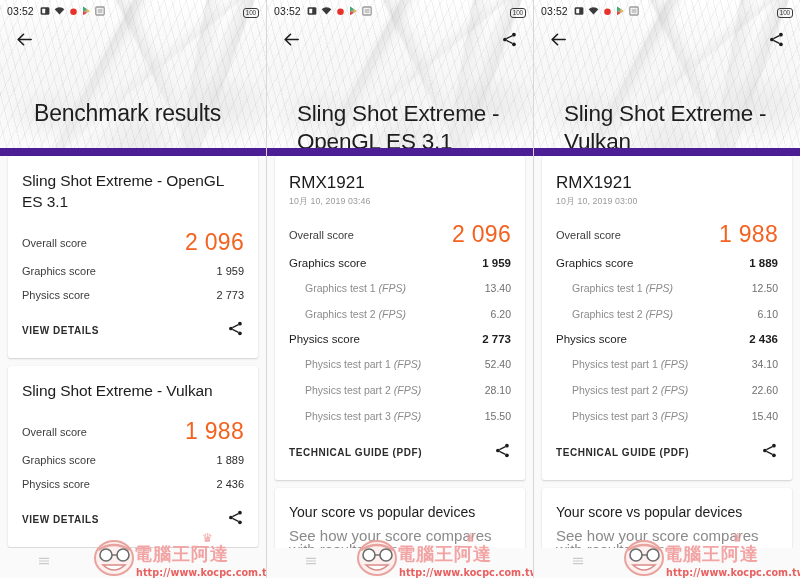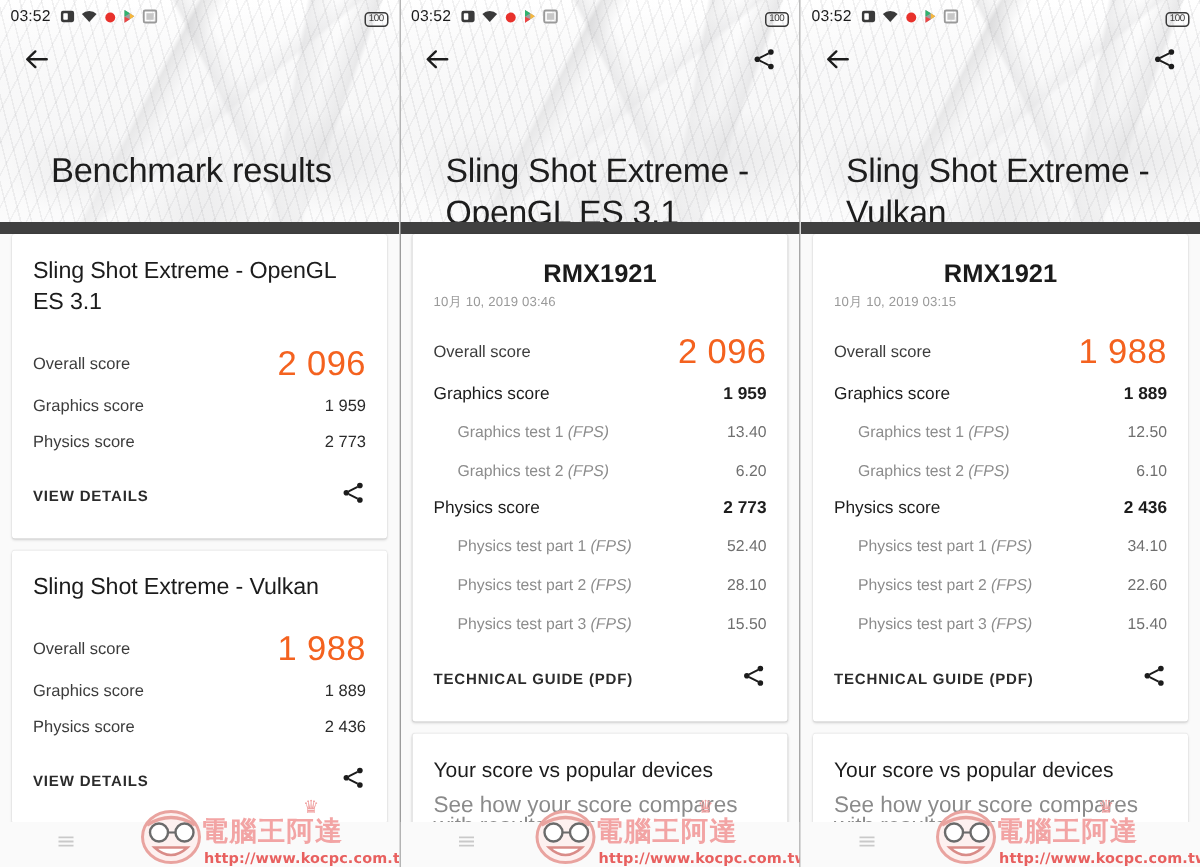--- a/index.html
+++ b/index.html
@@ -2,21 +2,21 @@
 <html><head>
 <meta charset="utf-8">
 <style>
   * { margin:0; padding:0; box-sizing:border-box; }
   html,body { width:800px; height:578px; overflow:hidden; background:#ffffff;
               font-family:"Liberation Sans", sans-serif; }
 
   .screens { display:flex; width:800px; height:578px; }
 
   .phone { position:relative; width:267px; height:578px; overflow:hidden;
-           background:#404040; border-right:1px solid #d8d8d8; }
+           background:#4c1d95; border-right:1px solid #d8d8d8; }
   .phone:last-child { width:266px; border-right:none; }
 
   
   .hero { position:relative; width:100%; overflow:hidden;
           background:#e9e9ea; }
   .hero.h1 { height:148px; }
   .hero.h2 { height:148px; }
   .hero.h3 { height:148px; }
 
   .hero-img { position:absolute; inset:0;
@@ -73,21 +73,21 @@
   .content { position:relative; background:#fafafa; height:calc(578px - 148px);
              padding:0 8px; }
 
   .card { background:#ffffff; border-radius:2px; margin-top:8px;
           box-shadow:0 1px 2px rgba(0,0,0,0.16), 0 0 1px rgba(0,0,0,0.10);
           padding:14px 14px 4px 14px; }
   .card.flush { padding-top:16px; }
 
   .card-title { font-size:15.5px; color:#1c1c1c; line-height:21px;
                 font-weight:400; margin-bottom:12px; letter-spacing:-.1px;}
-  .dev-title { font-size:17px; color:#1b1b1b; line-height:21px; font-weight:700;text-align:center; }
+  .dev-title { font-size:17px; color:#1b1b1b; line-height:21px; font-weight:400; }
   .dev-date { font-size:8.8px; color:#9a9a9a; margin-top:3px; letter-spacing:.1px;}
 
   .row { display:flex; align-items:baseline; justify-content:space-between;
          padding:6px 0; }
   .row .lbl { font-size:11px; color:#3c3c3c; }
   .row .val { font-size:11px; color:#2b2b2b;text-align:center; }
 
   .row.overall { padding:6px 0 4px 0; align-items:center; }
   .row.overall .lbl { font-size:11px; color:#3c3c3c; }
   .row.overall .val { font-size:23px; color:#f4621f; font-weight:400;
@@ -496,21 +496,21 @@
             </svg>
         </div>
       </div>
 
       <div class="hero-title">Sling Shot Extreme - Vulkan</div>
     </div>
 
     <div class="content">
       <div class="card flush">
         <div class="dev-title">RMX1921</div>
-        <div class="dev-date">10月 10, 2019 03:15</div>
+        <div class="dev-date">10月 10, 2019 03:00</div>
 
         <div class="spacer8"></div>
 
         <div class="row overall">
           <span class="lbl">Overall score</span>
           <span class="val">1 988</span>
         </div>
 
         <div class="row bold">
           <span class="lbl">Graphics score</span>

